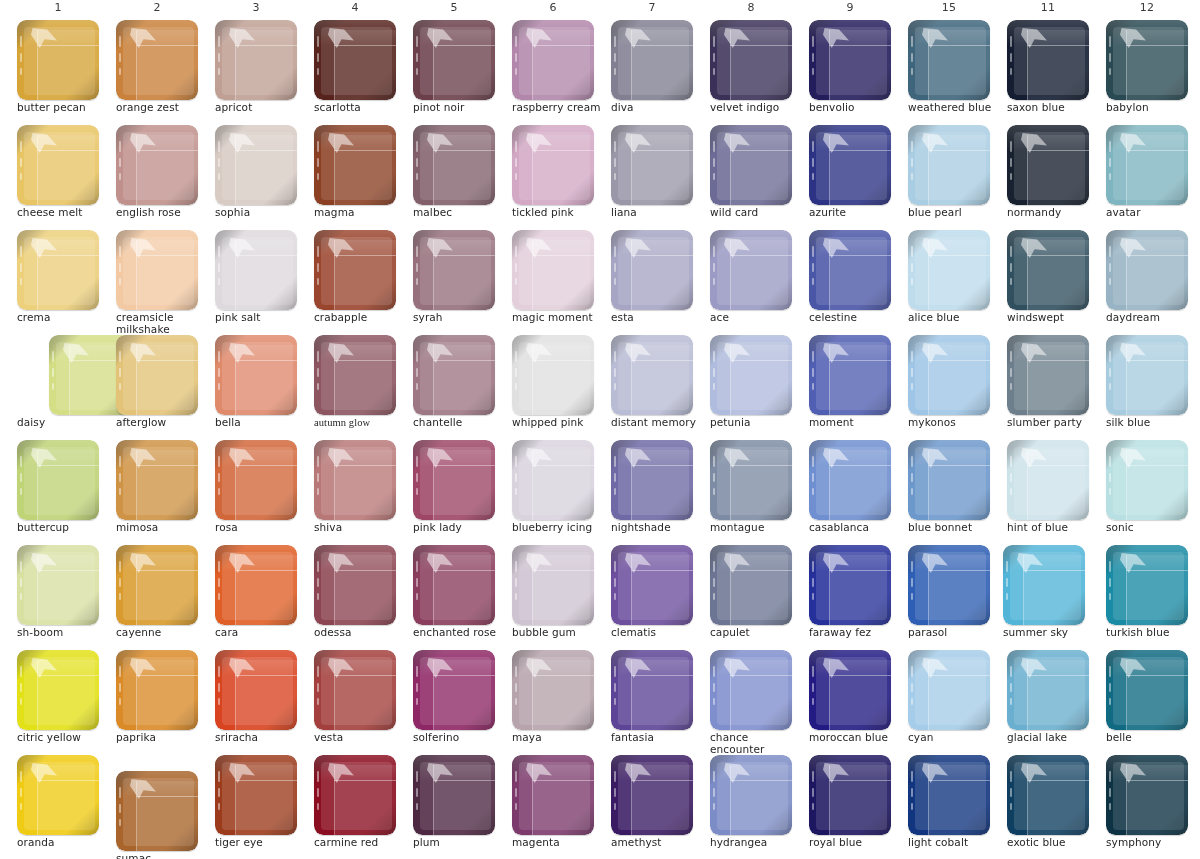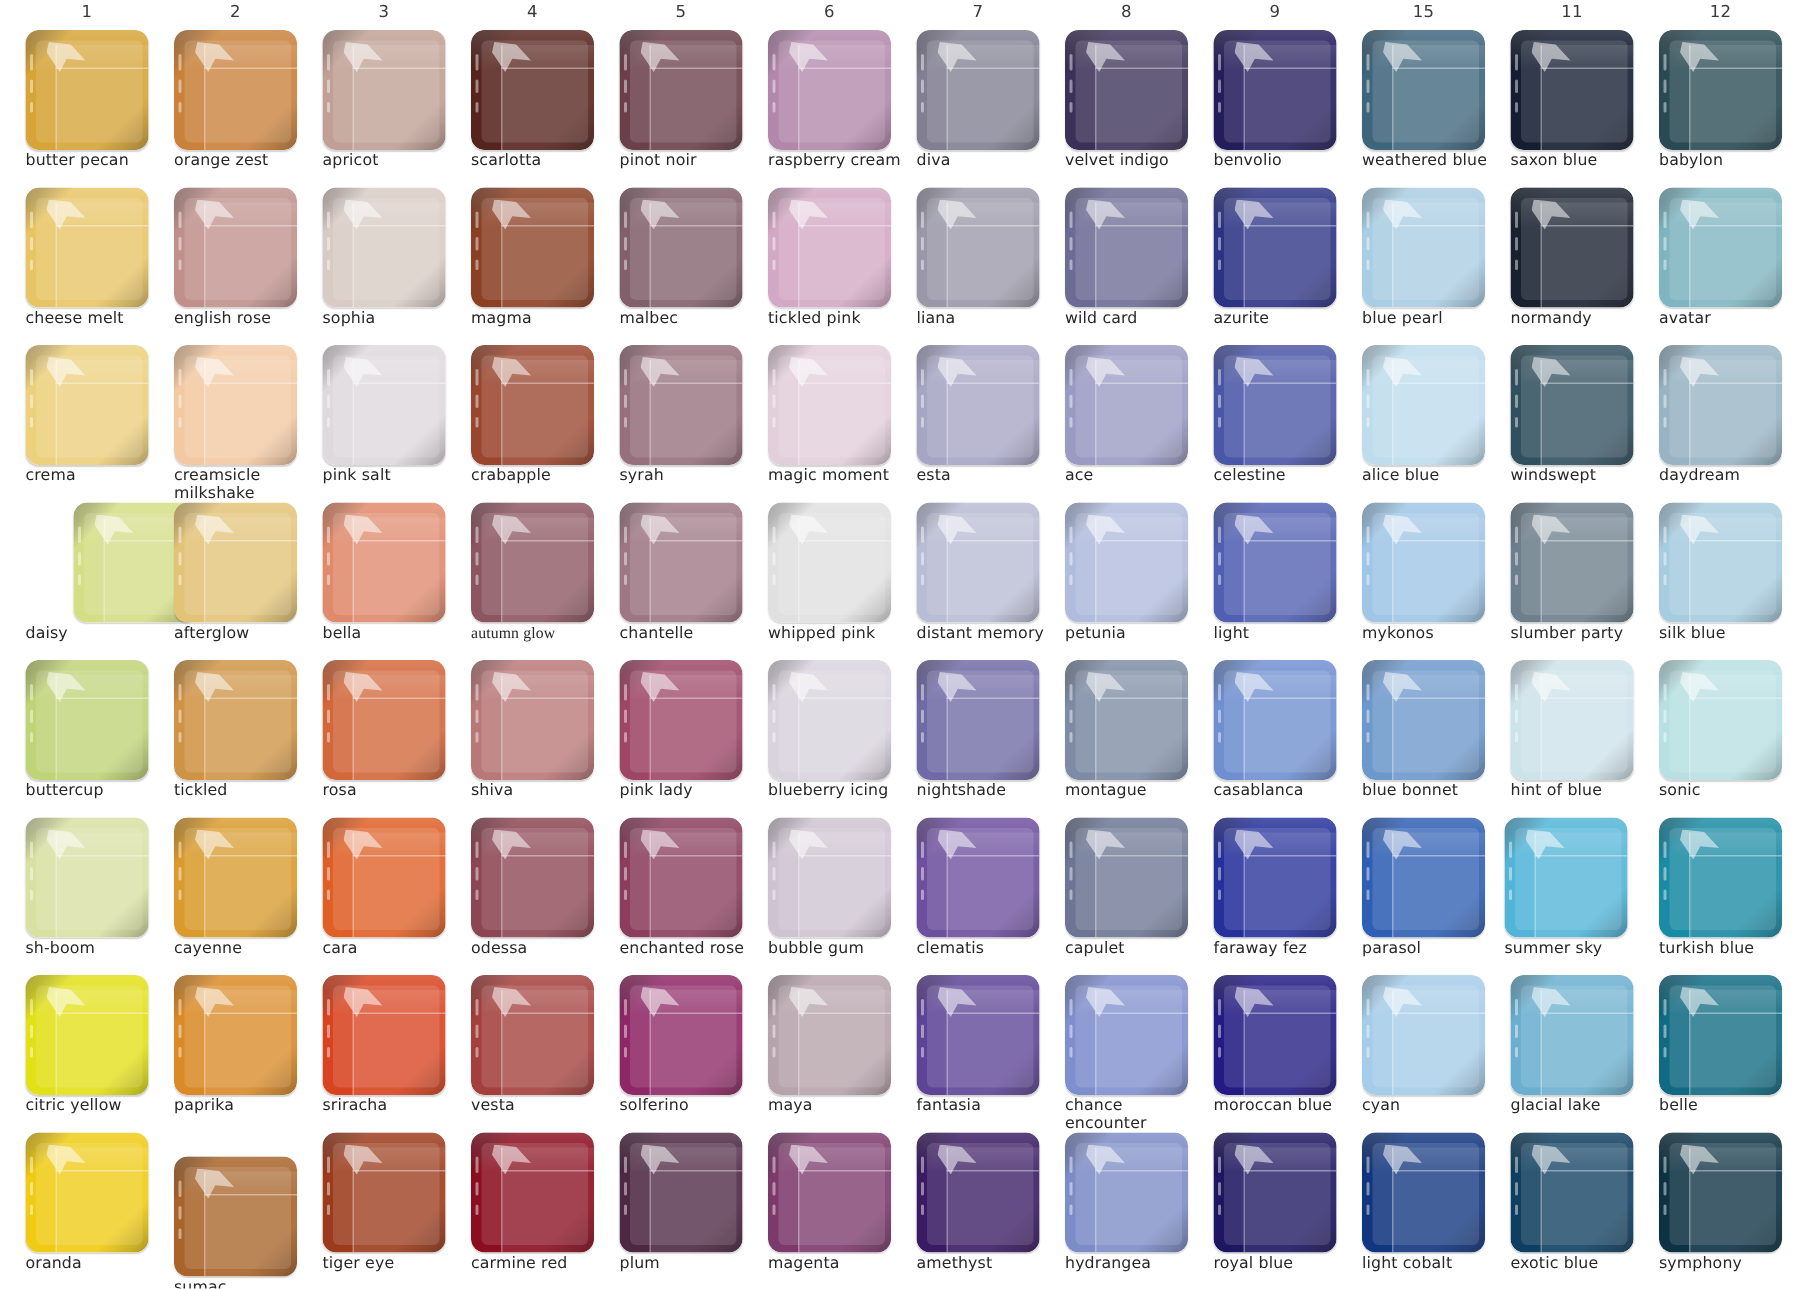--- a/index.html
+++ b/index.html
@@ -887,21 +887,21 @@
           <div class="bevel"></div>
           <div class="sheen"></div>
           <div class="body"></div>
           <div class="band"></div>
           <div class="vband"></div>
           <div class="wedge"></div>
           <div class="spec s1"></div>
           <div class="spec s2"></div>
           <div class="spec s3"></div>
         </div>
-        <div class="label">light</div>
+        <div class="label">moment</div>
       </div>
       <div class="cell" style="left: 908px; top: 315px;">
         <div class="tile">
           <div class="base" style="background: rgb(159, 198, 230);"></div>
           <div class="wash"></div>
           <div class="bevel"></div>
           <div class="sheen"></div>
           <div class="body"></div>
           <div class="band"></div>
           <div class="vband"></div>
@@ -967,21 +967,21 @@
           <div class="bevel"></div>
           <div class="sheen"></div>
           <div class="body"></div>
           <div class="band"></div>
           <div class="vband"></div>
           <div class="wedge"></div>
           <div class="spec s1"></div>
           <div class="spec s2"></div>
           <div class="spec s3"></div>
         </div>
-        <div class="label">tickled</div>
+        <div class="label">mimosa</div>
       </div>
       <div class="cell" style="left: 215px; top: 420px;">
         <div class="tile">
           <div class="base" style="background: rgb(210, 103, 58);"></div>
           <div class="wash"></div>
           <div class="bevel"></div>
           <div class="sheen"></div>
           <div class="body"></div>
           <div class="band"></div>
           <div class="vband"></div>

